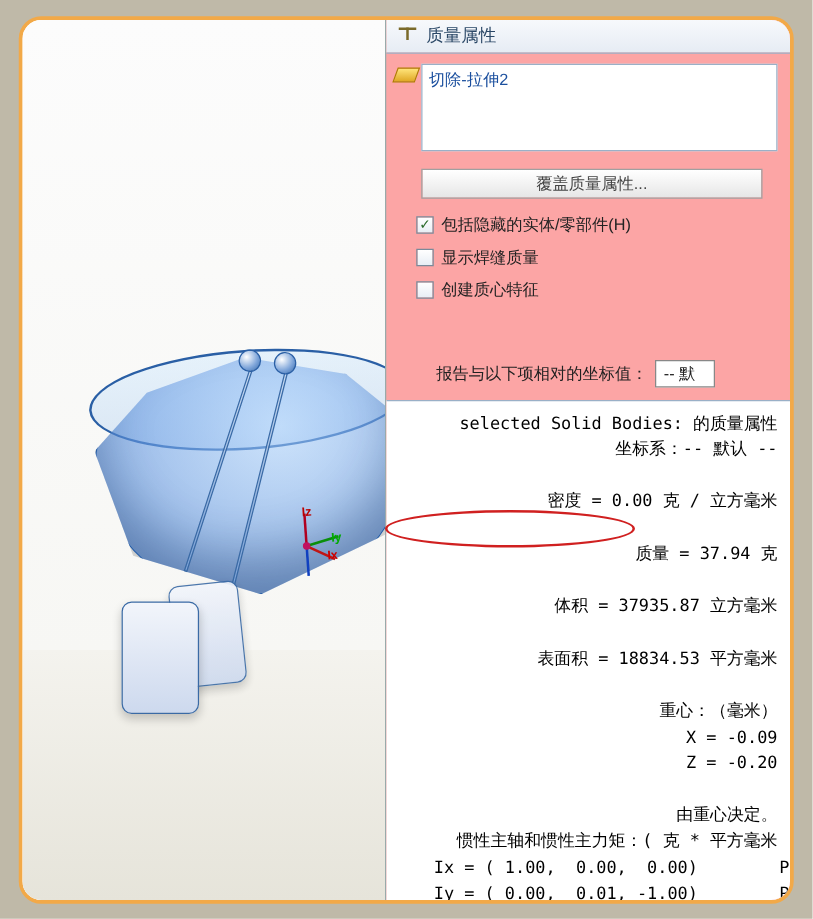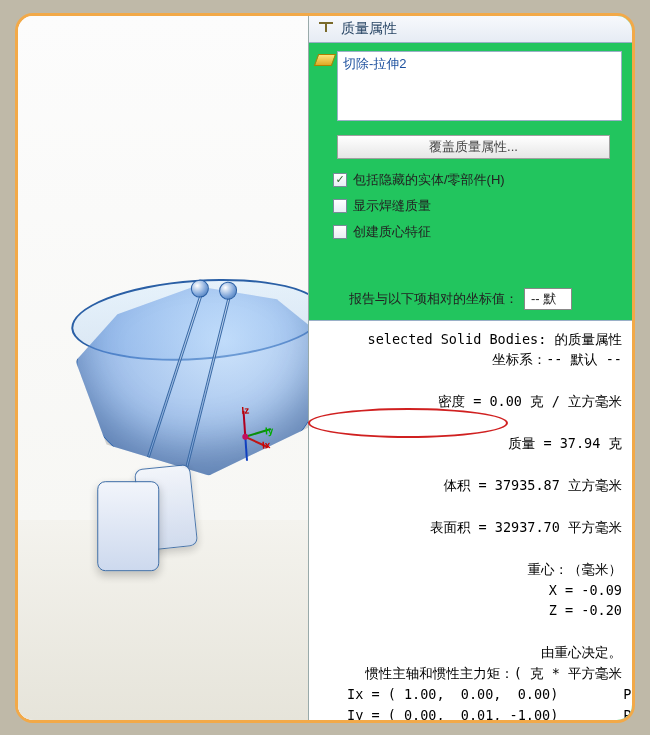--- a/index.html
+++ b/index.html
@@ -24,21 +24,21 @@
     display: flex;
   }
   .viewport {
     flex: 0 0 290px;
     background: linear-gradient(#fcfcfc,#f5f5f1);
     position: relative;
     overflow: hidden;
   }
   .panel {
     flex: 1;
-    background: #22c55e;
+    background: #fca5a5;
     border-left: 1px solid #9aa;
     display: flex;
     flex-direction: column;
     overflow: hidden;
   }
   .panel-header {
     background: linear-gradient(#f7f9fc,#e6ecf4);
     border-bottom: 1px solid #9ab0c7;
     padding: 4px 8px;
     display: flex;
@@ -240,20 +240,20 @@
 
     <div class="coord-row">
       <span>报告与以下项相对的坐标值：</span>
       <span class="coord-sel">-- 默</span>
     </div>
 
     <div class="results"><span class="row">selected Solid Bodies: 的质量属性</span><span class="indent">坐标系：-- 默认 --</span>
 <span class="row">密度 = 0.00 克 / 立方毫米</span>
 <span class="row">质量 = 37.94 克</span>
 <span class="row">体积 = 37935.87 立方毫米</span>
-<span class="row">表面积 = 32937.70 平方毫米</span>
+<span class="row">表面积 = 18834.53 平方毫米</span>
 <span class="row">重心：（毫米）</span><span class="indent">X = -0.09</span><span class="indent">Z = -0.20</span>
 <span class="row">由重心决定。</span><span class="row">惯性主轴和惯性主力矩：( 克 * 平方毫米</span><span class="indent"><span>Ix = ( 1.00,  0.00,  0.00)</span>        <span>Px = 3092</span></span><span class="indent"><span>Iy = ( 0.00,  0.01, -1.00)</span>        <span>Py = 7296</span></span><span class="indent"><span>Iz = ( 0.00,  1.00,  0.01)</span>        <span>Pz = 8653</span></span>
 </div>
   </div>
 
   <div class="highlight"></div>
 </div>
 
 </body></html>

